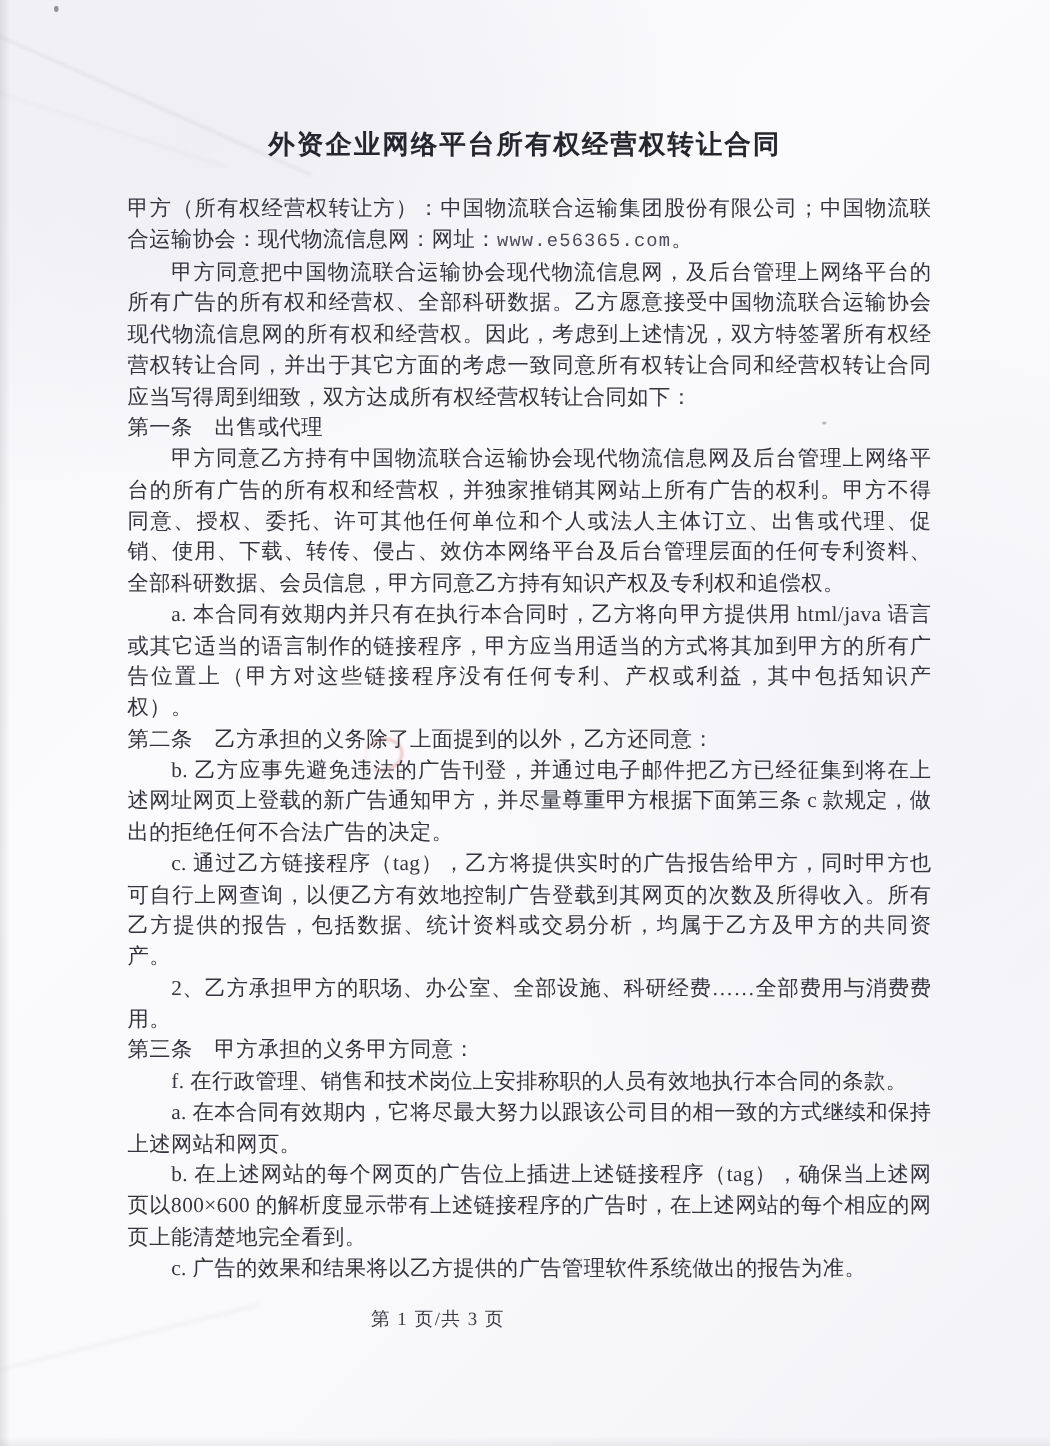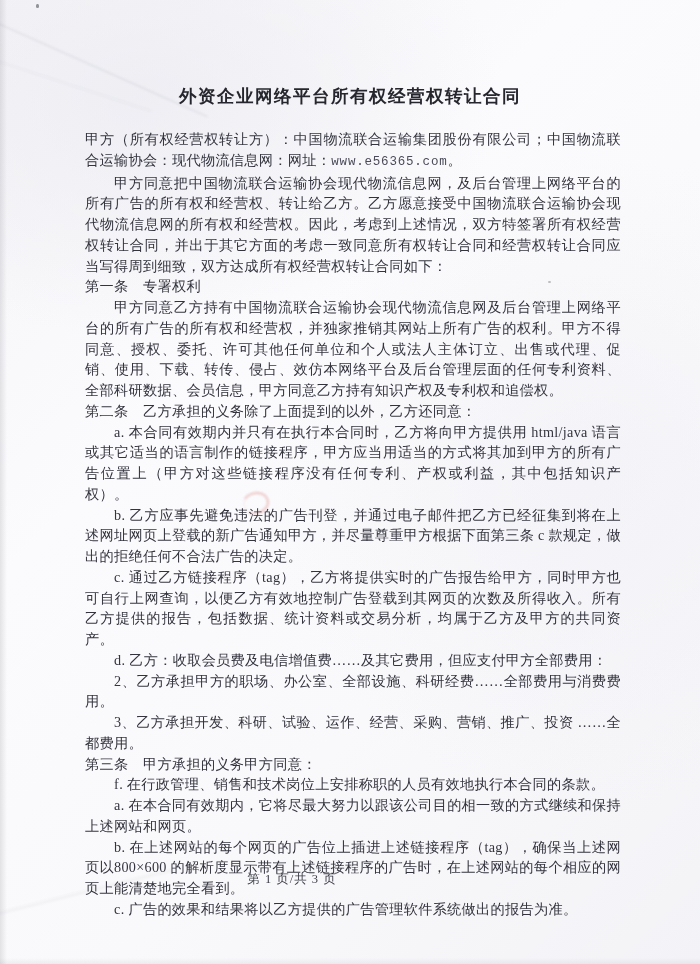--- a/index.html
+++ b/index.html
@@ -118,30 +118,28 @@
   <div class="crease crease-3"></div>
   <div class="speck-1"></div>
   <div class="speck-2"></div>
   <div class="red-mark"></div>
 
   <h1 class="title">外资企业网络平台所有权经营权转让合同</h1>
 
   <div class="body-text">
     <p class="para"><span>甲方（所有权经营权转让方）：中国物流联合运输集团股份有限公司；中国物流联合运输协会：现代物流信息网：网址：</span><span class="url">www.e56365.com</span><span>。</span></p>
     <div>
-        <p class="para indent">甲方同意把中国物流联合运输协会现代物流信息网，及后台管理上网络平台的所有广告的所有权和经营权、转让给乙方。乙方愿意接受中国物流联合运输协会现代物流信息网的所有权和经营权。因此，考虑到上述情况，双方特签署所有权经营权转让合同，并出于其它方面的考虑一致同意所有权转让合同和经营权转让合同应当写得周到细致，双方达成所有权经营权转让合同如下：</p>
-        <p class="para">第一条　专署权利</p>
+        <p class="para indent">甲方同意把中国物流联合运输协会现代物流信息网，及后台管理上网络平台的所有广告的所有权和经营权、全部科研数据。乙方愿意接受中国物流联合运输协会现代物流信息网的所有权和经营权。因此，考虑到上述情况，双方特签署所有权经营权转让合同，并出于其它方面的考虑一致同意所有权转让合同和经营权转让合同应当写得周到细致，双方达成所有权经营权转让合同如下：</p>
+        <p class="para">第一条　出售或代理</p>
         <p class="para indent">甲方同意乙方持有中国物流联合运输协会现代物流信息网及后台管理上网络平台的所有广告的所有权和经营权，并独家推销其网站上所有广告的权利。甲方不得同意、授权、委托、许可其他任何单位和个人或法人主体订立、出售或代理、促销、使用、下载、转传、侵占、效仿本网络平台及后台管理层面的任何专利资料、全部科研数据、会员信息，甲方同意乙方持有知识产权及专利权和追偿权。</p>
+        <p class="para indent">a. 本合同有效期内并只有在执行本合同时，乙方将向甲方提供用 html/java 语言或其它适当的语言制作的链接程序，甲方应当用适当的方式将其加到甲方的所有广告位置上（甲方对这些链接程序没有任何专利、产权或利益，其中包括知识产权）。</p>
         <p class="para">第二条　乙方承担的义务除了上面提到的以外，乙方还同意：</p>
-        <p class="para indent">a. 本合同有效期内并只有在执行本合同时，乙方将向甲方提供用 html/java 语言或其它适当的语言制作的链接程序，甲方应当用适当的方式将其加到甲方的所有广告位置上（甲方对这些链接程序没有任何专利、产权或利益，其中包括知识产权）。</p>
         <p class="para indent">b. 乙方应事先避免违法的广告刊登，并通过电子邮件把乙方已经征集到将在上述网址网页上登载的新广告通知甲方，并尽量尊重甲方根据下面第三条 c 款规定，做出的拒绝任何不合法广告的决定。</p>
         <p class="para indent">c. 通过乙方链接程序（tag），乙方将提供实时的广告报告给甲方，同时甲方也可自行上网查询，以便乙方有效地控制广告登载到其网页的次数及所得收入。所有乙方提供的报告，包括数据、统计资料或交易分析，均属于乙方及甲方的共同资产。</p>
-        <p class="para indent">d. 乙方：收取会员费及电信增值费……及其它费用，但应支付甲方全部费用：</p>
         <p class="para indent">2、乙方承担甲方的职场、办公室、全部设施、科研经费……全部费用与消费费用。</p>
-        <p class="para indent">3、乙方承担开发、科研、试验、运作、经营、采购、营销、推广、投资 ……全都费用。</p>
         <p class="para">第三条　甲方承担的义务甲方同意：</p>
         <p class="para indent">f. 在行政管理、销售和技术岗位上安排称职的人员有效地执行本合同的条款。</p>
         <p class="para indent">a. 在本合同有效期内，它将尽最大努力以跟该公司目的相一致的方式继续和保持上述网站和网页。</p>
         <p class="para indent">b. 在上述网站的每个网页的广告位上插进上述链接程序（tag），确保当上述网页以800×600 的解析度显示带有上述链接程序的广告时，在上述网站的每个相应的网页上能清楚地完全看到。</p>
         <p class="para indent">c. 广告的效果和结果将以乙方提供的广告管理软件系统做出的报告为准。</p>
       </div>
   </div>
 
   <div class="footer">第 1 页/共 3 页</div>
 

